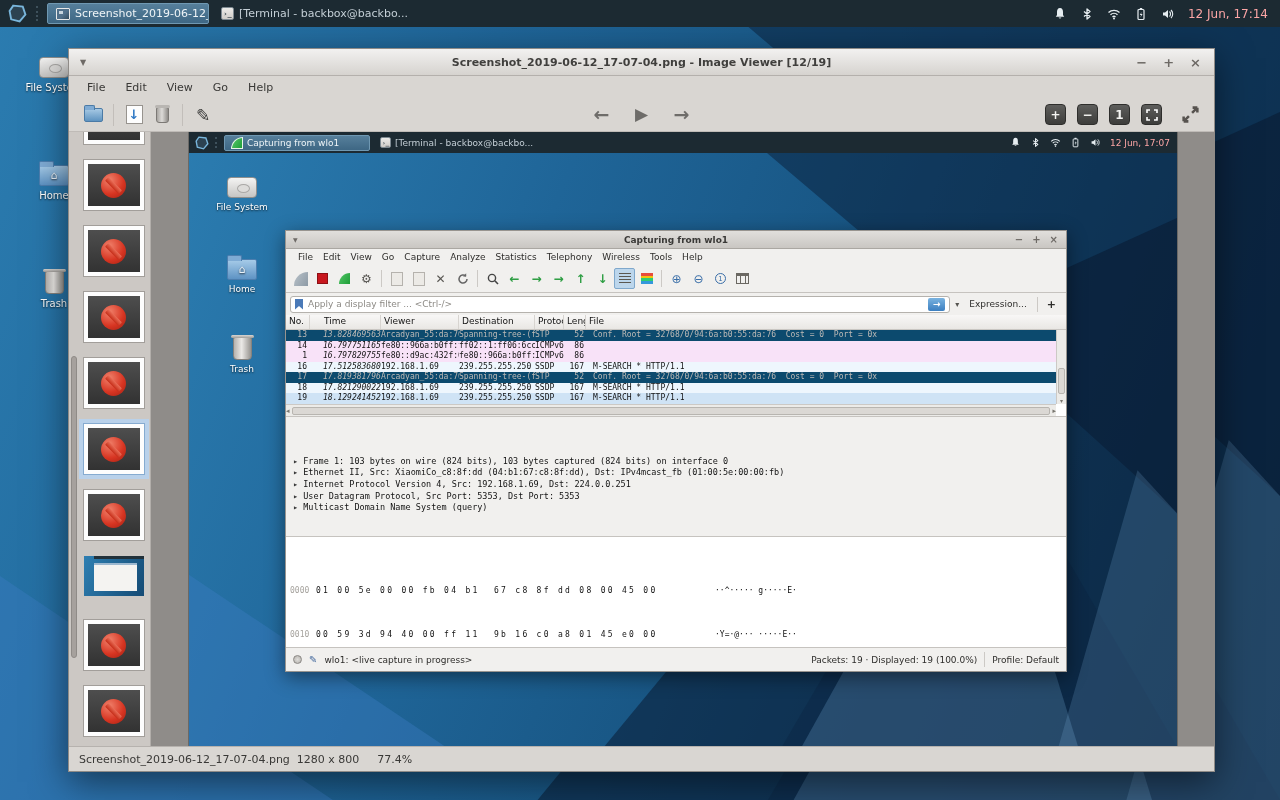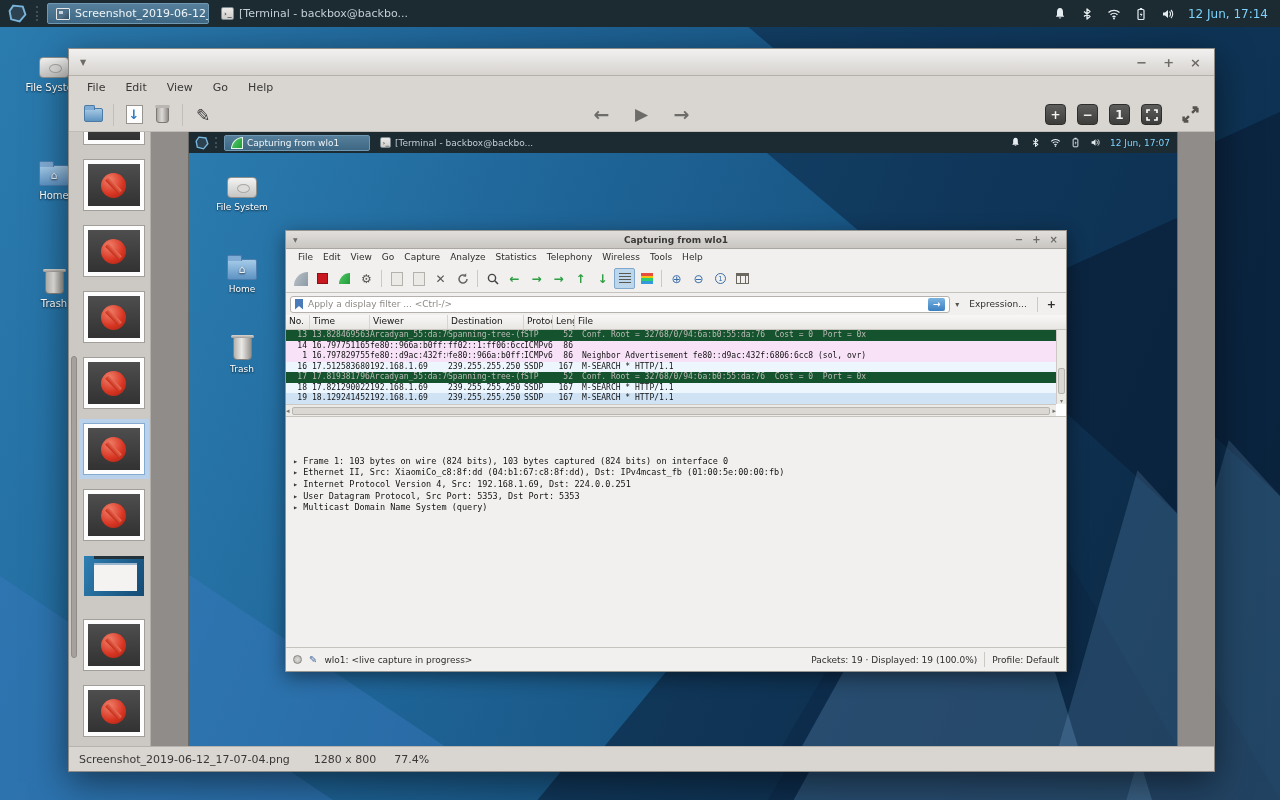--- a/index.html
+++ b/index.html
@@ -32,21 +32,21 @@
     background:radial-gradient(circle at 35% 35%, #c7d4dd 0 2px, transparent 2px),
                linear-gradient(135deg,#51708a 55%,#324a5c); }
   .ic-terminal { width:13px; height:13px; flex:none; border-radius:2px; background:linear-gradient(#ecebe9,#cfccc8);
     border:1px solid #7e8a92; color:#30404a; font:bold 7px "DejaVu Sans Mono",monospace;
     display:flex; align-items:center; justify-content:center; }
   .ic-wireshark { width:12px; height:12px; flex:none; border-radius:100% 0 0 0;
     background:linear-gradient(120deg,#57c86b,#1f9e38); border:1px solid #e8f5ea; }
   .tray { display:flex; align-items:center; gap:13px; margin-left:auto; }
   .ti { width:14px; height:14px; color:#e6edf1; display:block; }
   .ti.small { width:11px; height:11px; }
-  .clock { font-size:12px; color:#7dd3fc; margin:0 8px 0 13px; white-space:nowrap; }
+  .clock { font-size:12px; color:#fca5a5; margin:0 8px 0 13px; white-space:nowrap; }
   .clock.small { font-size:9px; margin:0 4px 0 9px; }
 
   
   .dicon { position:absolute; width:64px; text-align:center; color:#fff; font-size:10px;
     text-shadow:0 1px 2px rgba(0,0,0,.75); z-index:5; }
   .dicon .glyph { margin:0 auto 4px; }
   .ico-disk { width:30px; height:21px; border-radius:4px; border:1px solid #90908e;
     background:linear-gradient(#f4f4f3,#c6c5c3); position:relative; }
   .ico-disk::after { content:""; position:absolute; left:9px; top:6px; width:11px; height:7px;
     border-radius:50%; border:1px solid #a9a8a6; background:#dddcda; }
@@ -183,31 +183,31 @@
   .fcaret { color:#565450; font-size:8px; }
   .expr { padding:0 5px; white-space:nowrap; }
   .fsep { width:1px; height:15px; background:#ccc9c5; }
   .fplus { font-weight:bold; padding:0 6px 0 4px; font-size:11px; }
 
   .ws-list { flex:none; position:relative; background:#fff; height:101px; overflow:hidden; }
   .plist-header { display:flex; height:15px; background:linear-gradient(#f8f7f6,#e9e7e4);
     border-bottom:1px solid #c9c6c2; color:#141414; }
   .plist-header span { border-right:1px solid #d7d4d0; padding:1px 0 0 3px; overflow:hidden;
     white-space:nowrap; flex:none; }
-  .c-no { width:24px; } .c-time { width:60px; } .c-src { width:78px; } .c-dst { width:76px; }
+  .c-no { width:24px; } .c-time { width:60px;margin-left:11px; } .c-src { width:78px; } .c-dst { width:76px; }
   .c-proto { width:29px; } .c-len { width:22px; } .c-info { flex:1; overflow:hidden; }
   .plist-header .c-info { border-right:none; }
   .prow { display:flex; height:10.5px; line-height:10.5px;
     font:8px "DejaVu Sans Mono",monospace; white-space:pre; color:#121212; }
   .prow span { flex:none; overflow:hidden; }
   .prow .c-no { text-align:right; padding-right:3px; }
-  .prow .c-time { padding-left:2px; }
+  .prow .c-time { padding-left:2px;font-style:italic; }
   .prow .c-len { text-align:right; padding-right:2px; }
   .prow .c-info { padding-left:7px; flex:1; }
-  .prow.stp { background:#14532d; color:#bdbab6; }
+  .prow.stp { background:#0c4a6e; color:#bdbab6; }
   .prow.icmp { background:#f8e2f8; }
   .prow.ssdp { background:#eef6fd; }
   .prow.ssdp-sel { background:#cfe3f5; }
   .hscroll { position:absolute; left:0; right:10px; bottom:0; height:12px; background:#ecebe8;
     border-top:1px solid #ccc9c5; display:flex; align-items:center; color:#79766f; font-size:7px; }
   .hscroll .thumbbar { flex:1; height:8px; margin:0 2px; background:#dbd8d4;
     border:1px solid #b8b5b0; border-radius:2px; }
   .vscroll { position:absolute; top:15px; right:0; bottom:12px; width:10px; background:#ecebe8;
     border-left:1px solid #ccc9c5; }
   .vscroll .vthumb { position:absolute; left:1px; right:1px; bottom:10px; height:26px;
@@ -226,21 +226,21 @@
   .hx-bytes { display:inline-block; width:399px; letter-spacing:2.3px; margin-left:4px; }
   .ws-status { height:24px; flex:none; margin-top:auto; border-top:1px solid #c6c3bf;
     background:#f1f0ee; display:flex; align-items:center; padding:0 7px; gap:7px; }
   .rec-dot { width:9px; height:9px; border-radius:50%; background:radial-gradient(#dfddda,#b3b0ab);
     border:1px solid #8b8885; flex:none; }
   .expert { font-size:10px; color:#4a6ea0; line-height:1; }
   .ws-status .right { margin-left:auto; display:flex; align-items:center; gap:7px; }
 
   .v-status { height:25px; flex:none; border-top:1px solid #b6b2ae; background:#d9d6d2;
     display:flex; align-items:center; padding-left:10px; font-size:11px; color:#393836; }
-  .v-status .dim { margin-left:24px; }
+  .v-status .dim { margin-left:7px; }
   .v-status .zoom { margin-left:18px; }
 </style>
 </head>
 <body>
 
 <div class="desktop">
 
   <div class="wallpaper">
     <div class="shard sh-dark-a"></div>
       <div class="shard sh-dark-b"></div>
@@ -297,20 +297,21 @@
           <path d="M2 5.5v3h2L7 11V3L4 5.5z" fill="currentColor"></path>
           <path d="M8.5 4.5a3.5 3.5 0 0 1 0 5M10 3a5.5 5.5 0 0 1 0 8" stroke="currentColor" fill="none" stroke-width="1.1"></path>
         </svg>
     </div>
     <span class="clock">12 Jun, 17:14</span>
   </div>
 
   <div class="viewer">
     <div class="v-titlebar">
       <span class="v-menu-arrow">▼</span>
+      <div class="v-title">Screenshot_2019-06-12_17-07-04.png - Image Viewer [12/19]</div>
       <div class="winctl">
         <span>−</span>
         <span>+</span>
         <span>×</span>
       </div>
     </div>
     <div class="v-menubar">
 
     <span class="menu-item">File</span>
         <span class="menu-item">Edit</span>
@@ -630,21 +631,20 @@
                     <span class="c-len">86</span>
                   </div>
 
                   <div class="prow icmp">
                     <span class="c-no">1</span>
                     <span class="c-time">16.797829755</span>
                     <span class="c-src">fe80::d9ac:432f:680…</span>
                     <span class="c-dst">fe80::966a:b0ff:fe5…</span>
                     <span class="c-proto">ICMPv6</span>
                     <span class="c-len">86</span>
-                    <span class="c-info">Neighbor Advertisement fe80::d9ac:432f:6806:6cc8 (sol, ovr)</span>
                   </div>
 
                   <div class="prow ssdp">
                     <span class="c-no">16</span>
                     <span class="c-time">17.512583680</span>
                     <span class="c-src">192.168.1.69</span>
                     <span class="c-dst">239.255.255.250</span>
                     <span class="c-proto">SSDP</span>
                     <span class="c-len">167</span>
                     <span class="c-info">M-SEARCH * HTTP/1.1</span>
@@ -688,20 +688,37 @@
               <div class="vscroll">
                 <span class="vthumb"></span>
                 <span class="varrow">▾</span>
               </div>
             </div>
 
             <div class="ws-details">
               
             <div class="dline">Frame 1: 103 bytes on wire (824 bits), 103 bytes captured (824 bits) on interface 0</div><div class="dline">Ethernet II, Src: XiaomiCo_c8:8f:dd (04:b1:67:c8:8f:dd), Dst: IPv4mcast_fb (01:00:5e:00:00:fb)</div><div class="dline">Internet Protocol Version 4, Src: 192.168.1.69, Dst: 224.0.0.251</div><div class="dline">User Datagram Protocol, Src Port: 5353, Dst Port: 5353</div><div class="dline">Multicast Domain Name System (query)</div></div>
 
+            <div class="ws-hex">
+              
+            
+                <div class="hxrow"><span class="hx-off">0000</span><span class="hx-bytes">01 00 5e 00 00 fb 04 b1  67 c8 8f dd 08 00 45 00</span><span class="hx-ascii">··^····· g·····E·</span></div>
+              
+                <div class="hxrow"><span class="hx-off">0010</span><span class="hx-bytes">00 59 3d 94 40 00 ff 11  9b 16 c0 a8 01 45 e0 00</span><span class="hx-ascii">·Y=·@··· ·····E··</span></div>
+              
+                
+              
+                
+              
+                
+              
+                
+              
+                
+              </div>
 
             <div class="ws-status">
               <span class="rec-dot"></span>
               <span class="expert">✎</span>
               <span>wlo1: &lt;live capture in progress&gt;</span>
               <span class="right">
                 <span>Packets: 19 · Displayed: 19 (100.0%)</span>
                 <span class="fsep"></span>
                 <span>Profile: Default</span>
               </span>

